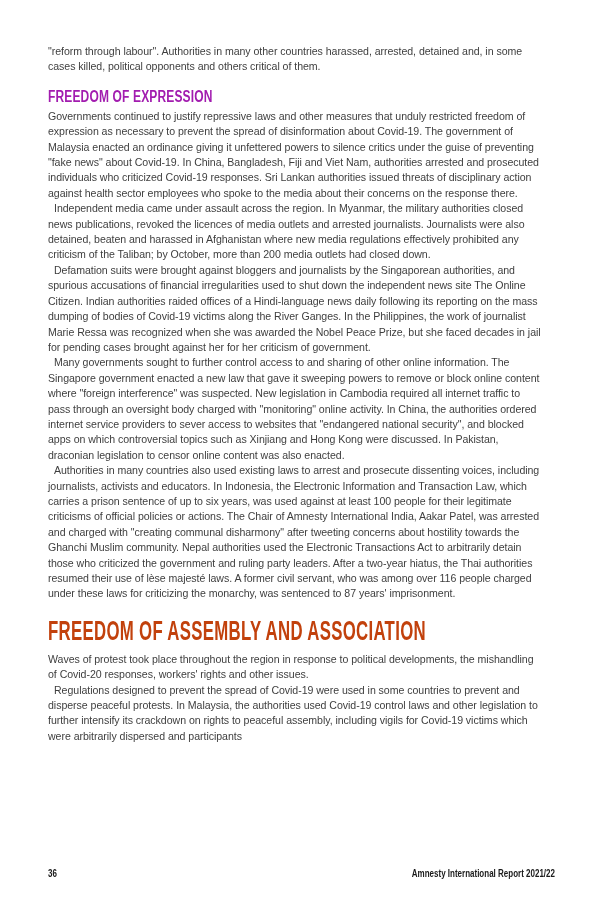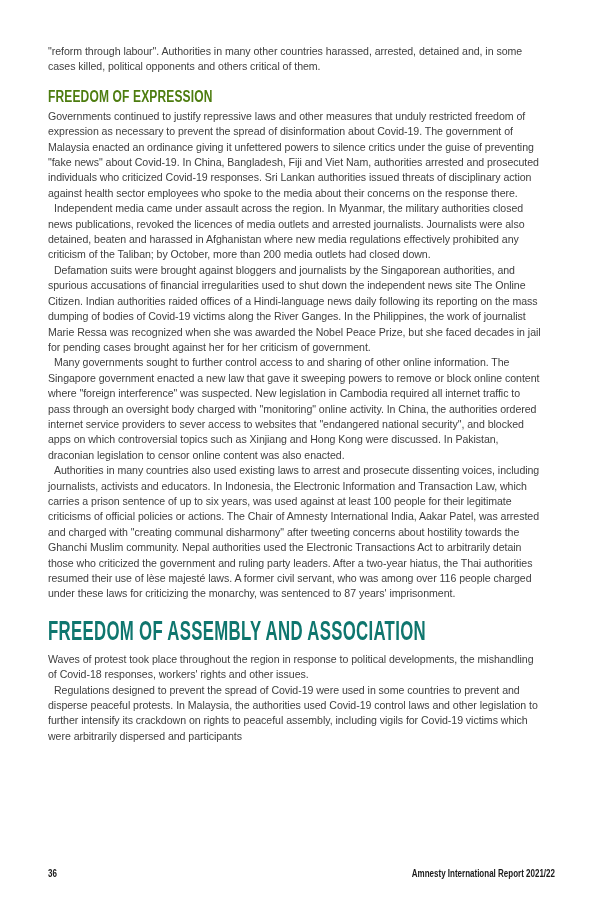--- a/index.html
+++ b/index.html
@@ -23,27 +23,27 @@
     line-height: 15.4px;
     letter-spacing: -0.05px;
     text-align: left;
   }
   .content p { margin: 0; }
   p.indented { text-indent: 6px; }
   h2.section-heading {
     margin: 14px 0 4px;
     font-size: 16px; line-height: 16px;
     font-weight: bold;
-    color: #4d7c0f;
+    color: #a21caf;
   }
   h1.section-heading-lg {
     margin: 15px 0 7px;
     font-size: 28px; line-height: 28px;
     font-weight: bold;
-    color: #0f766e;
+    color: #c2410c;
   }
   .condense-sm {
     display: inline-block;
     transform: scaleX(0.75);
     transform-origin: 0 50%;
     white-space: nowrap;
     letter-spacing: 0.2px;
   }
   .condense-lg {
     display: inline-block;
@@ -81,21 +81,21 @@
     <p>Governments continued to justify repressive laws and other measures that unduly restricted freedom of expression as necessary to prevent the spread of disinformation about Covid-19. The government of Malaysia enacted an ordinance giving it unfettered powers to silence critics under the guise of preventing "fake news" about Covid-19. In China, Bangladesh, Fiji and Viet Nam, authorities arrested and prosecuted individuals who criticized Covid-19 responses. Sri Lankan authorities issued threats of disciplinary action against health sector employees who spoke to the media about their concerns on the response there.</p>
     <p class="indented">Independent media came under assault across the region. In Myanmar, the military authorities closed news publications, revoked the licences of media outlets and arrested journalists. Journalists were also detained, beaten and harassed in Afghanistan where new media regulations effectively prohibited any criticism of the Taliban; by October, more than 200 media outlets had closed down.</p>
     <p class="indented">Defamation suits were brought against bloggers and journalists by the Singaporean authorities, and spurious accusations of financial irregularities used to shut down the independent news site The Online Citizen. Indian authorities raided offices of a Hindi-language news daily following its reporting on the mass dumping of bodies of Covid-19 victims along the River Ganges. In the Philippines, the work of journalist Marie Ressa was recognized when she was awarded the Nobel Peace Prize, but she faced decades in jail for pending cases brought against her for her criticism of government.</p>
     <p class="indented">Many governments sought to further control access to and sharing of other online information. The Singapore government enacted a new law that gave it sweeping powers to remove or block online content where "foreign interference" was suspected. New legislation in Cambodia required all internet traffic to pass through an oversight body charged with "monitoring" online activity. In China, the authorities ordered internet service providers to sever access to websites that "endangered national security", and blocked apps on which controversial topics such as Xinjiang and Hong Kong were discussed. In Pakistan, draconian legislation to censor online content was also enacted.</p>
     <p class="indented">Authorities in many countries also used existing laws to arrest and prosecute dissenting voices, including journalists, activists and educators. In Indonesia, the Electronic Information and Transaction Law, which carries a prison sentence of up to six years, was used against at least 100 people for their legitimate criticisms of official policies or actions. The Chair of Amnesty International India, Aakar Patel, was arrested and charged with "creating communal disharmony" after tweeting concerns about hostility towards the Ghanchi Muslim community. Nepal authorities used the Electronic Transactions Act to arbitrarily detain those who criticized the government and ruling party leaders. After a two-year hiatus, the Thai authorities resumed their use of lèse majesté laws. A former civil servant, who was among over 116 people charged under these laws for criticizing the monarchy, was sentenced to 87 years' imprisonment.</p>
 
     <h1 class="section-heading-lg">
       <span class="condense-lg">FREEDOM OF ASSEMBLY AND ASSOCIATION</span>
     </h1>
 
-    <p>Waves of protest took place throughout the region in response to political developments, the mishandling of Covid-18 responses, workers' rights and other issues.</p>
+    <p>Waves of protest took place throughout the region in response to political developments, the mishandling of Covid-20 responses, workers' rights and other issues.</p>
     <p class="indented">Regulations designed to prevent the spread of Covid-19 were used in some countries to prevent and disperse peaceful protests. In Malaysia, the authorities used Covid-19 control laws and other legislation to further intensify its crackdown on rights to peaceful assembly, including vigils for Covid-19 victims which were arbitrarily dispersed and participants</p>
 
   </div>
 
   <div class="footer">
     <span class="cond-left">36</span>
     <span class="cond-right">Amnesty International Report 2021/22</span>
   </div>
 </div>
 

